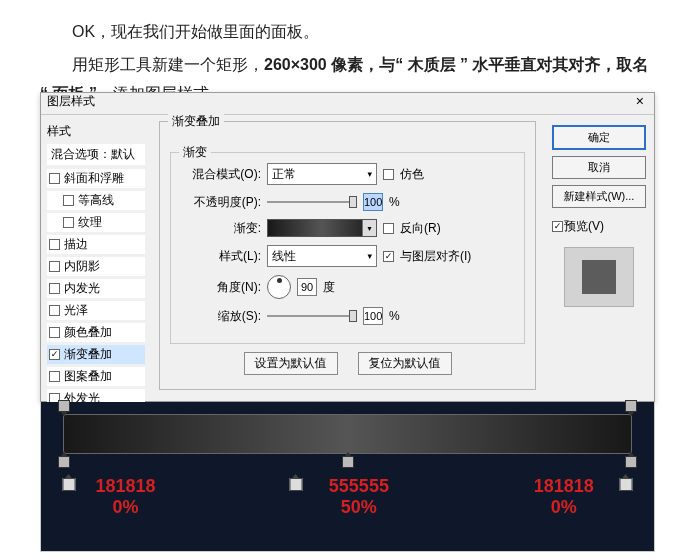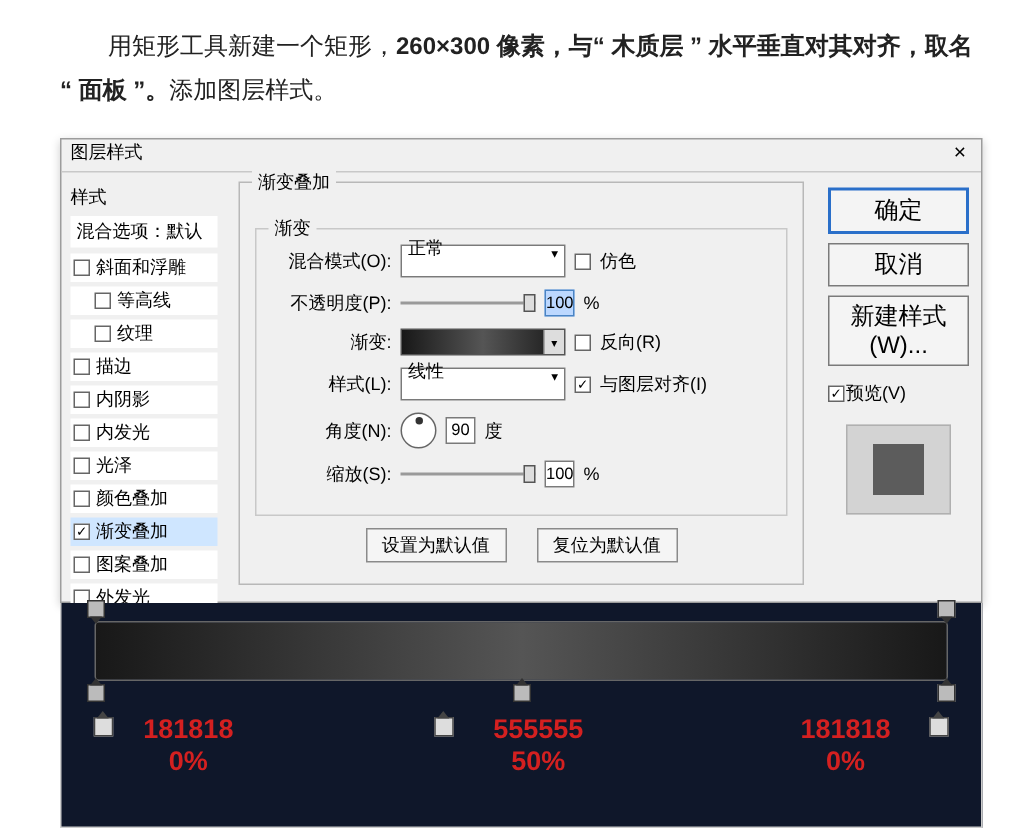--- a/index.html
+++ b/index.html
@@ -27,37 +27,37 @@
   .chkbox.checked::after { content: "✓"; }
 
   .centercol { flex: 1; padding: 6px 8px; }
   .fieldset { border: 1px solid #b8b8b8; padding: 6px 10px 14px 10px; position: relative; }
   .fieldset .legend { position: absolute; top: -9px; left: 8px; background: #f0f0f0; padding: 0 4px; font-size: 12px; }
   .subfield { border: 1px solid #c8c8c8; margin-top: 24px; padding: 10px 10px; position: relative; }
   .subfield .sublegend { position: absolute; top: -9px; left: 8px; background: #f0f0f0; padding: 0 4px; font-size: 12px; }
 
   .row { display: flex; align-items: center; gap: 6px; margin-bottom: 8px; font-size: 12px; }
   .row .lbl { width: 80px; text-align: right; }
-  .select { flex: 0 0 110px; height: 20px; border: 1px solid #7a7a7a; background: #fff; display: flex; align-items: flex-end; padding: 10px 4px; justify-content: space-between; }
+  .select { flex: 0 0 110px; height: 20px; border: 1px solid #7a7a7a; background: #fff; display: flex; align-items: center; padding: 10px 4px; justify-content: space-between; }
   .select .arr { font-size: 9px; }
   .gradbar { flex: 0 0 110px; height: 18px; border: 1px solid #555; background: linear-gradient(to right, #181818 0%, #555 50%, #181818 100%); display: flex; align-items: center; justify-content: flex-end; }
   .gradbar .arr { width: 14px; height: 100%; background: #ddd; border-left: 1px solid #777; display: flex; align-items: center; justify-content: center; font-size: 8px; }
   .numbox { width: 20px; height: 18px; border: 1px solid #7a7a7a; background: #fff; text-align: center; font-size: 11px; line-height: 16px; }
   .numbox.hl { background: #bcd8ff; border-color: #4a84c4; }
   .slider { flex: 0 0 90px; height: 6px; position: relative; }
   .slider .track { position: absolute; top: 2px; left: 0; right: 0; height: 2px; background: #9a9a9a; }
   .slider .thumb { position: absolute; top: -3px; width: 8px; height: 12px; background: #ddd; border: 1px solid #555; }
   .anglewheel { width: 24px; height: 24px; border: 1px solid #666; border-radius: 50%; background: #fff; position: relative; }
   .anglewheel::after { content: ""; position: absolute; width: 5px; height: 5px; background: #333; border-radius: 50%; top: 2px; left: 9px; }
 
   .btnrow { display: flex; gap: 20px; justify-content: center; margin-top: 8px; }
   .btn { background: #f5f5f5; border: 1px solid #8a8a8a; padding: 2px 10px; font-size: 12px; }
 
   .rightcol { width: 110px; padding: 10px 8px; display: flex; flex-direction: column; gap: 6px; align-items: stretch; }
-  .rightcol .rbtn { border: 1px solid #7a7a7a; background: #f4f4f4; text-align: center; padding: 3px 0; font-size: 16px; }
+  .rightcol .rbtn { border: 1px solid #7a7a7a; background: #f4f4f4; text-align: center; padding: 3px 0; font-size: 11px; }
   .rightcol .rbtn.primary { border: 2px solid #2a6fc9; }
   .preview { margin-top: 4px; display: flex; align-items: center; gap: 1px; }
   .swatch { margin-top: 6px; width: 70px; height: 60px; background: #d3d3d3; border: 1px solid #b0b0b0; display: flex; align-items: center; justify-content: center; align-self: center; }
   .swatch .inner { width: 34px; height: 34px; background: #5c5c5c; }
 
   .gradeditor { position: absolute; left: 40px; top: 402px; width: 615px; height: 150px; background: #0f172a; border-left: 1px solid #ccc; border-right: 1px solid #ccc; border-bottom: 1px solid #ccc; padding-top: 12px; }
   .gradstrip { margin: 0 22px; height: 40px; background: linear-gradient(to right, #181818 0%, #555 50%, #181818 100%); border: 1px solid #666; border-radius: 3px; position: relative; }
   .stop { position: absolute; width: 12px; height: 12px; border: 1px solid #333; background: #bbb; transform: translateX(-50%); }
   .stop.top { top: -15px; }
   .stop.bot { bottom: -15px; }
@@ -66,20 +66,21 @@
 
   .stoplabels { position: relative; margin: 22px 22px 0 22px; height: 50px; }
   .stoplabel { position: absolute; transform: translateX(-50%); text-align: center; font-family: Arial, sans-serif; font-weight: 700; font-size: 18px; color: #d42020; line-height: 1.15; white-space: nowrap; }
   .stopicon { position: absolute; transform: translateX(-50%); width: 13px; height: 13px; border: 1px solid #444; background: #ddd; top: 2px; }
   .stopicon::after { content: ""; position: absolute; top: -5px; left: 1px; border-left: 4px solid transparent; border-right: 4px solid transparent; border-bottom: 5px solid #444; }
 </style>
 </head>
 <body>
 
 <div class="article">
+  <p class="p1">OK，现在我们开始做里面的面板。</p>
   <p class="p2">
     <span>用矩形工具新建一个矩形，</span><b>260×300 像素，与“ 木质层 ” 水平垂直对其对齐，取名 “ 面板 ”。</b><span>添加图层样式。</span>
   </p>
 </div>
 
 <div class="dialog">
   <div class="titlebar">
     <span class="title">图层样式</span>
     <span class="close">×</span>
   </div>

